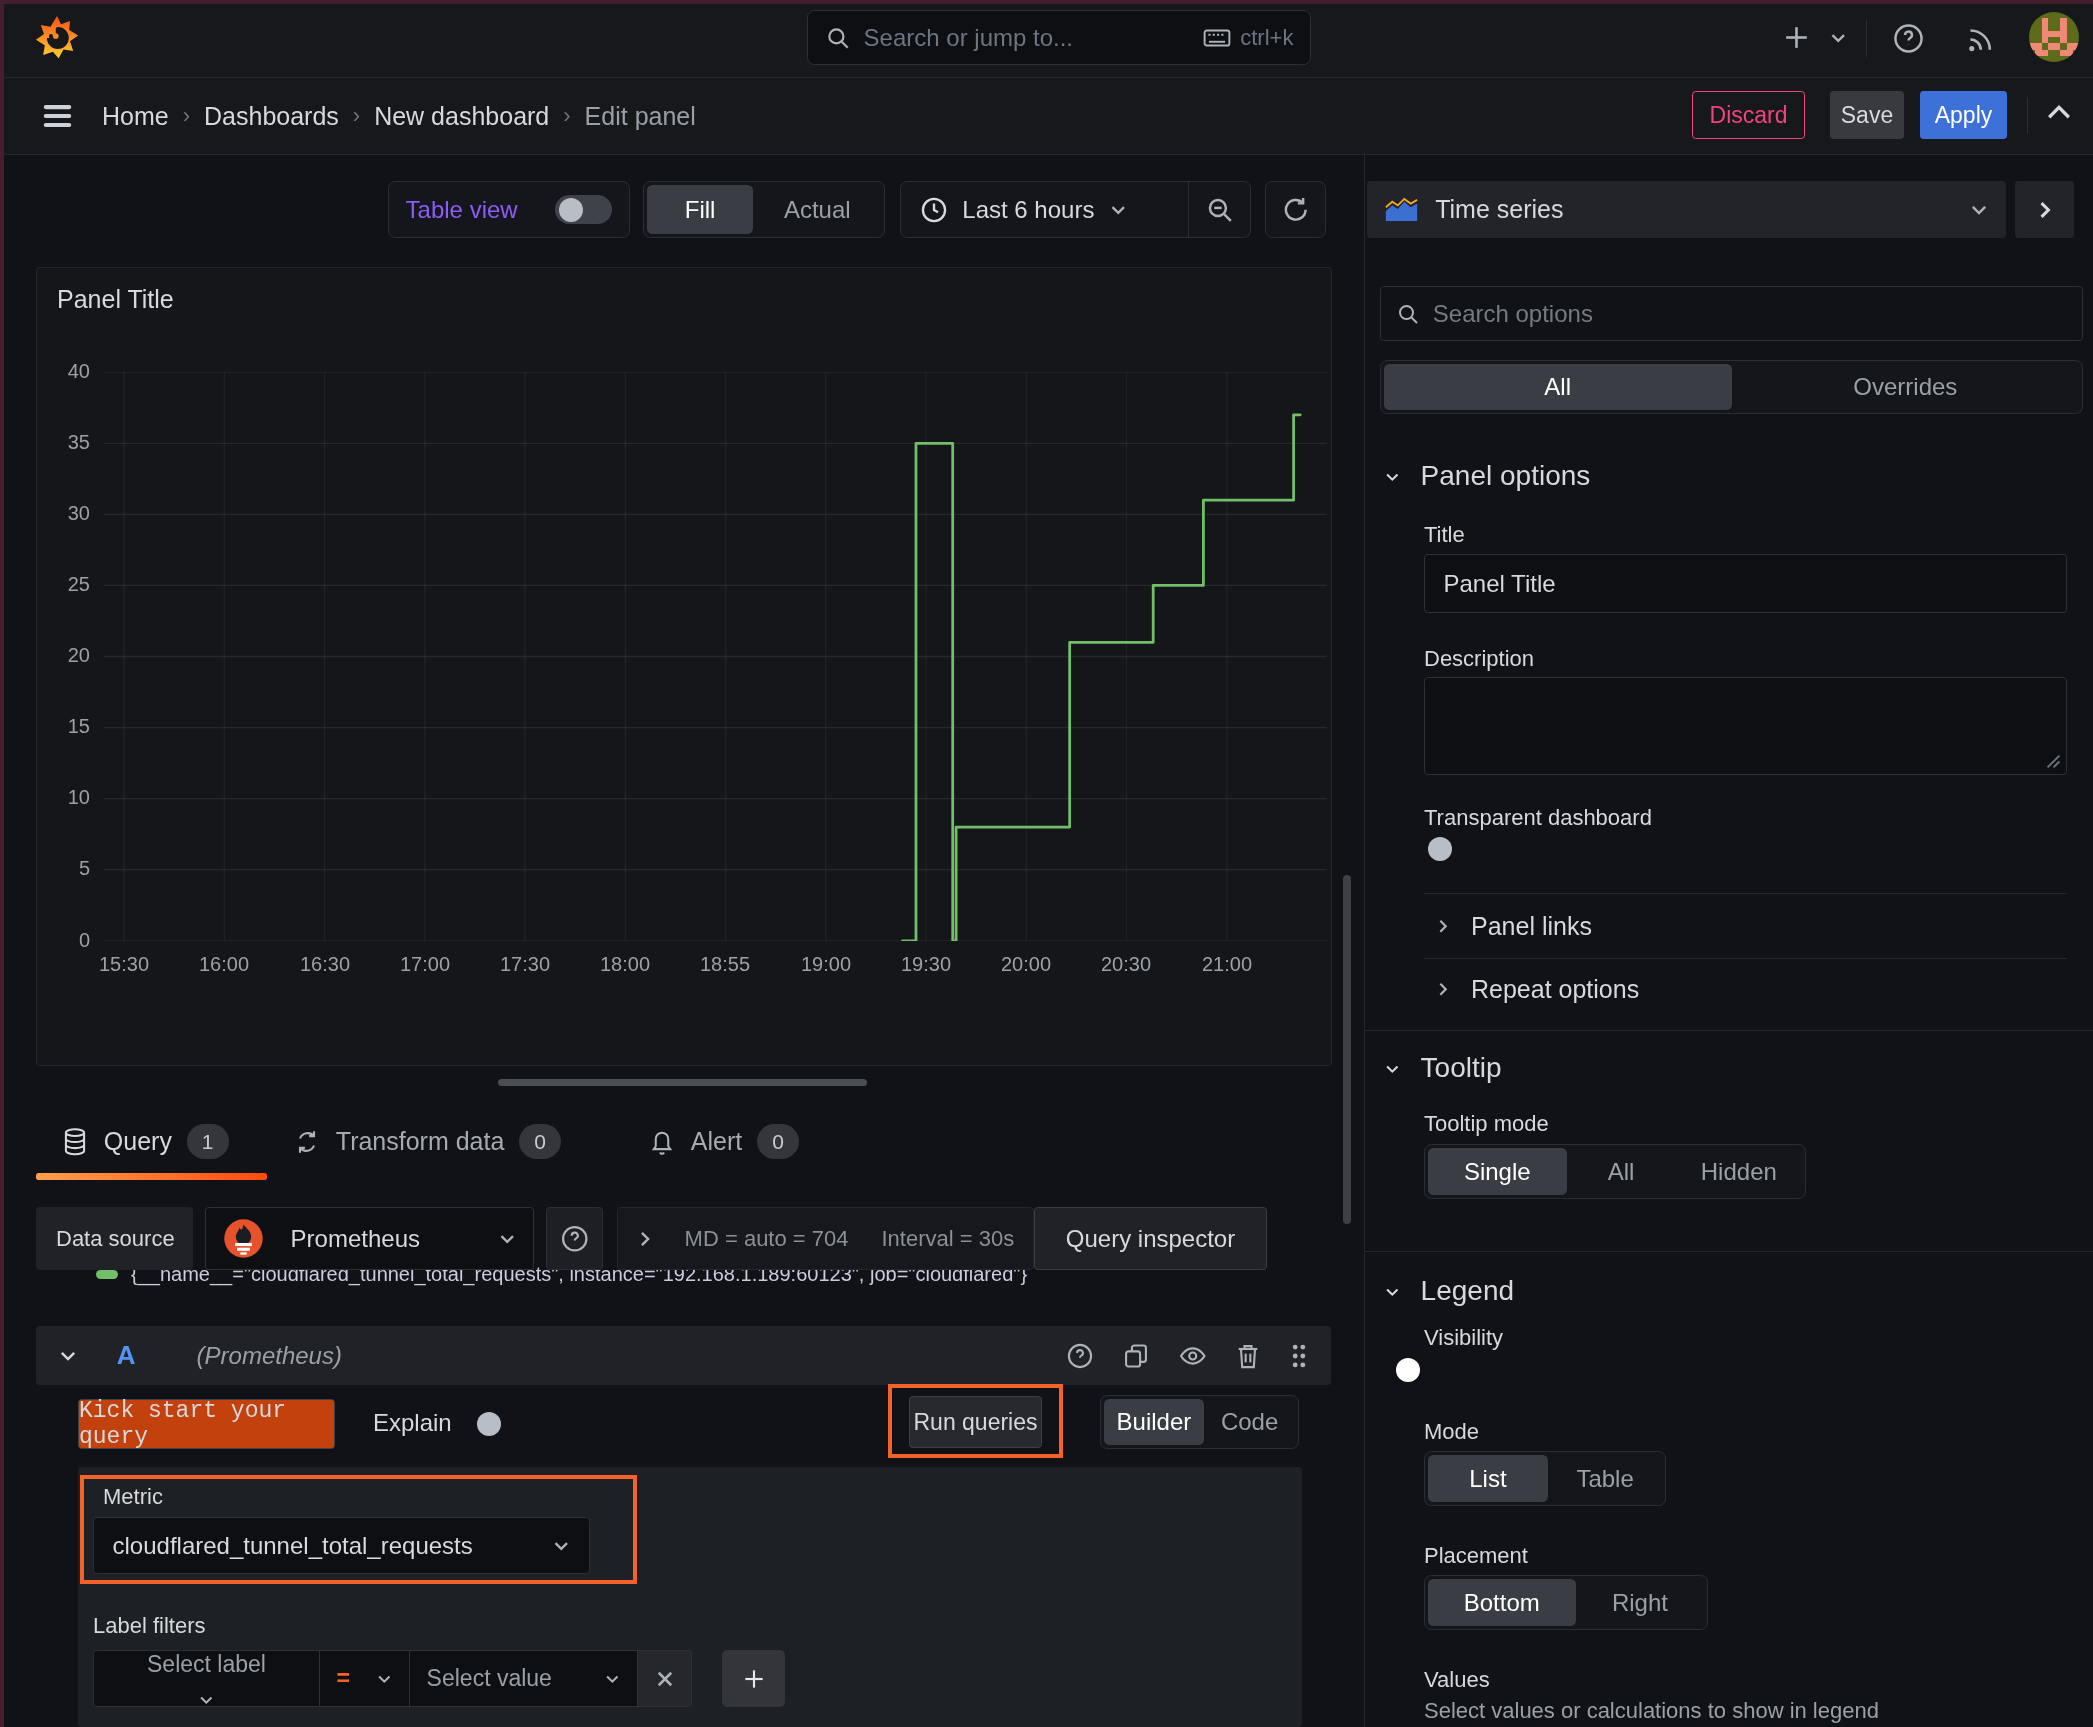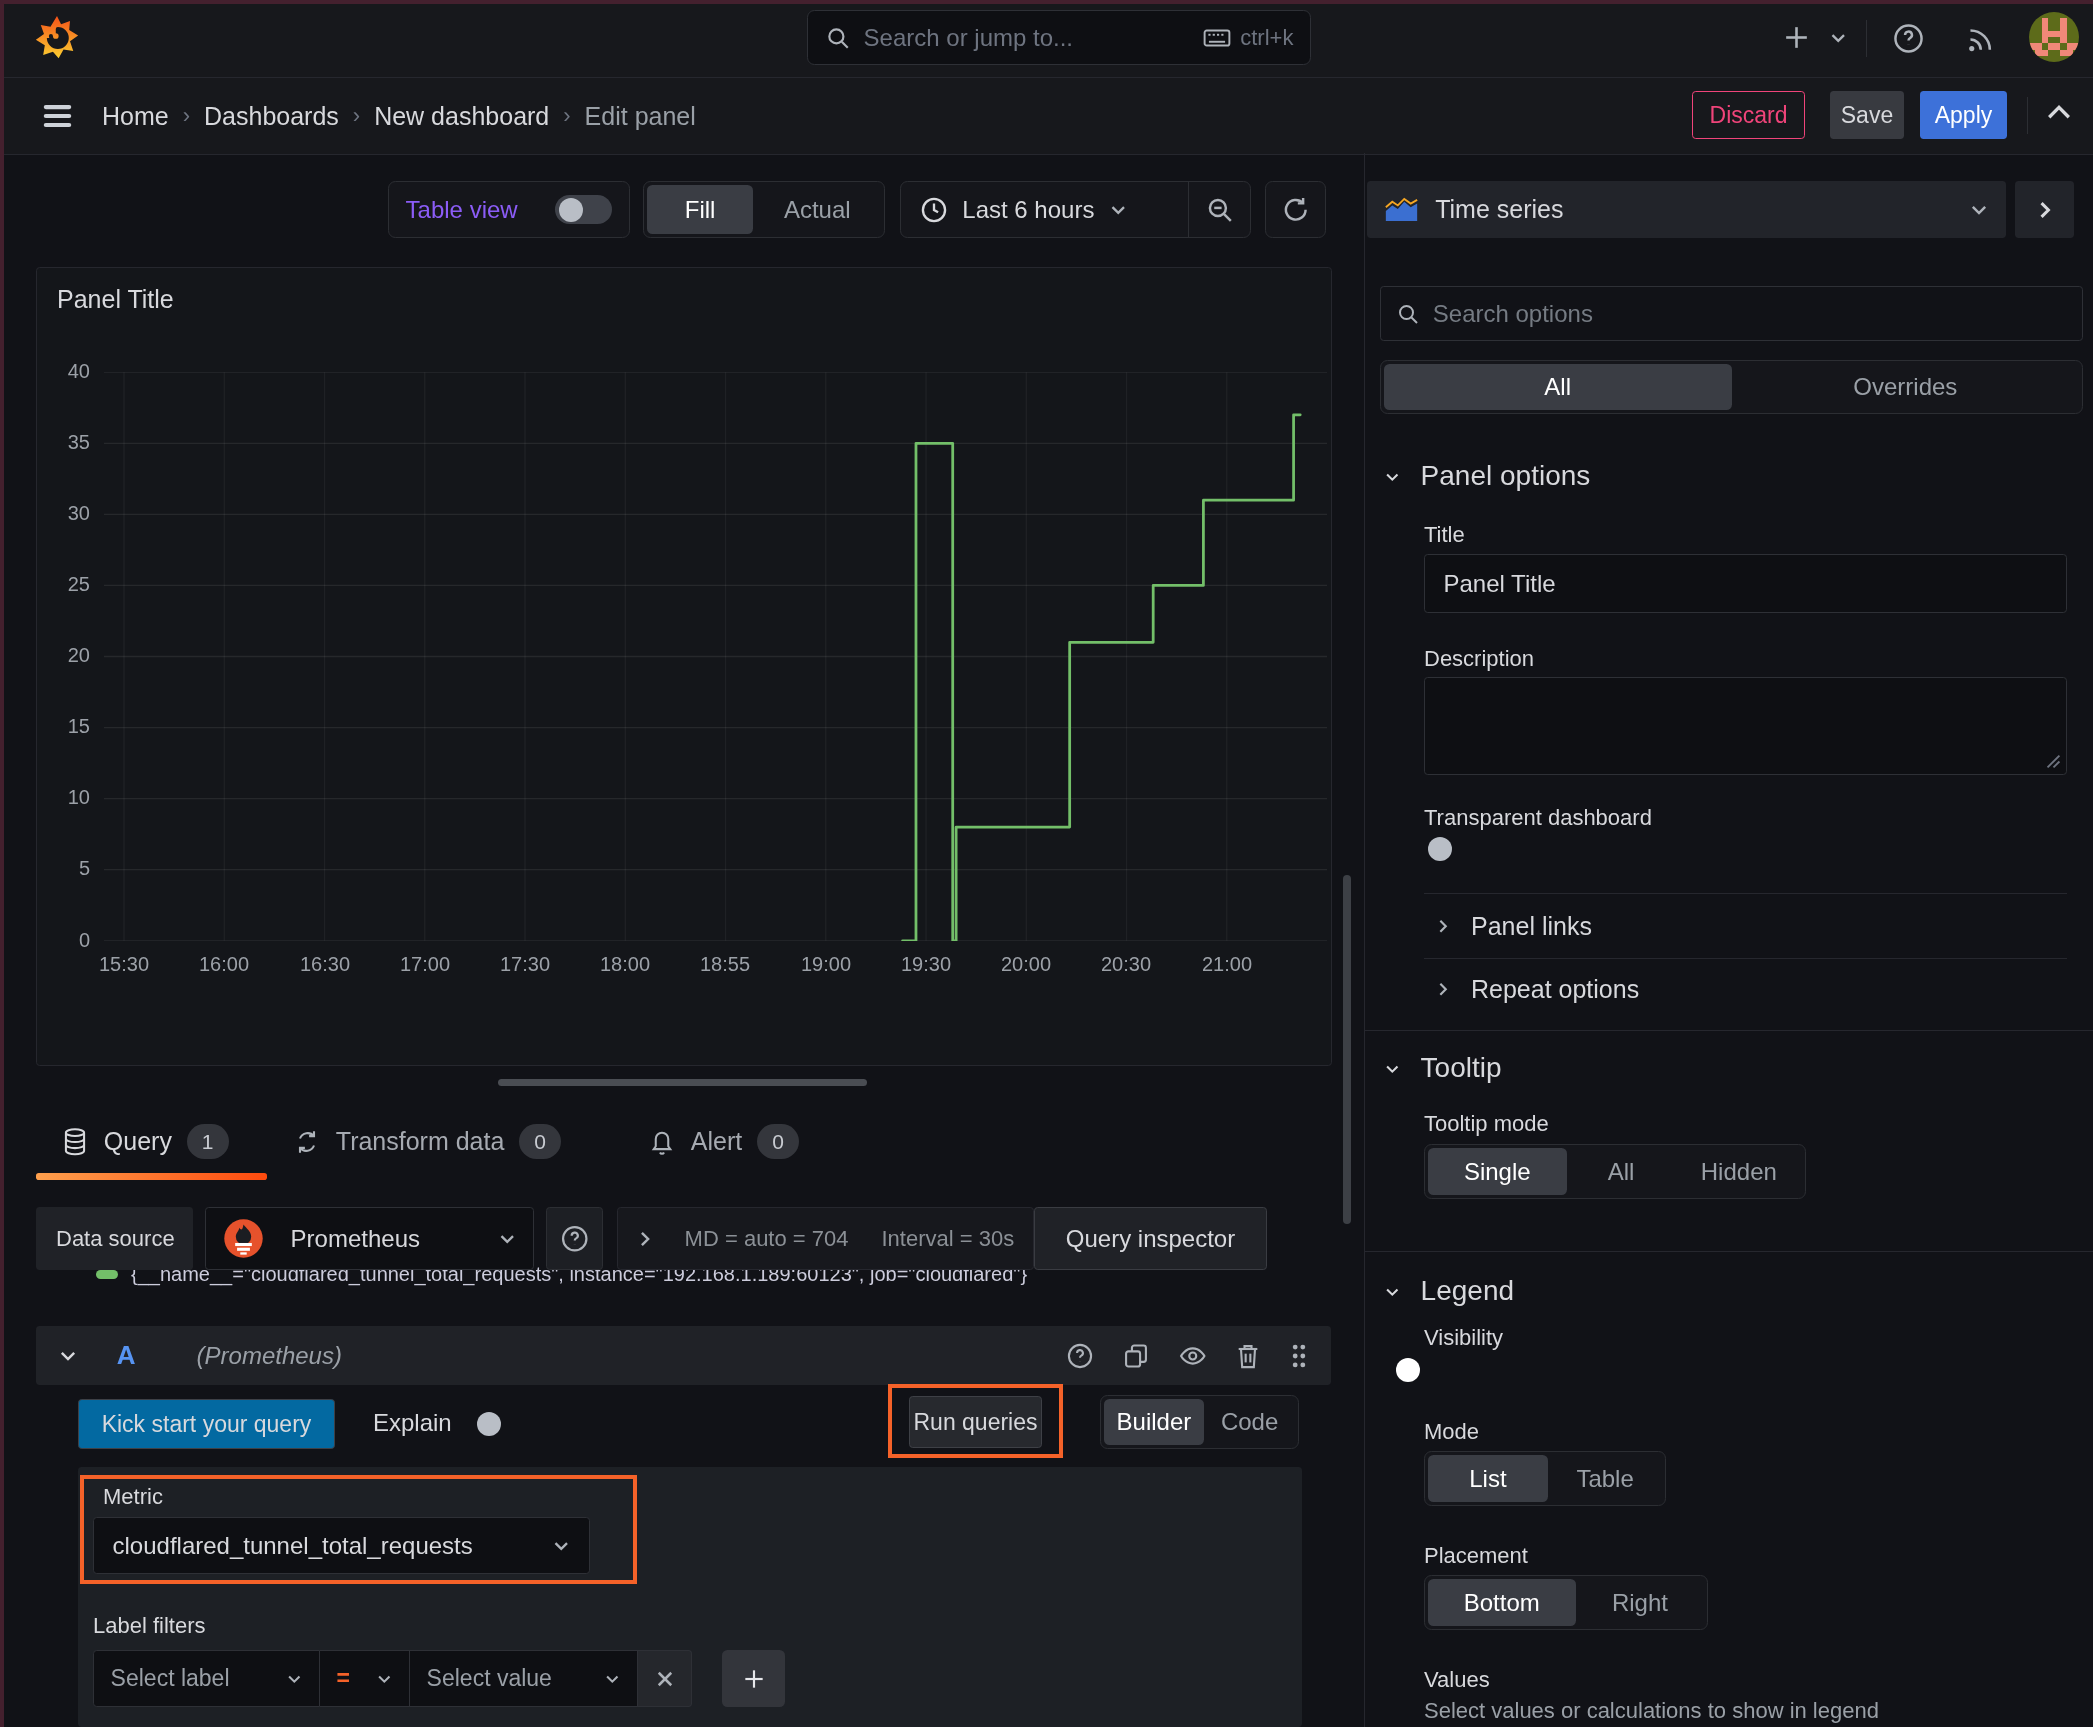--- a/index.html
+++ b/index.html
@@ -54,21 +54,21 @@
   #ds-help{left:546px;top:1207px;width:57px;height:63px;background:#1d1f24;border:0.9px solid #2c2e33;border-radius:3.7px;display:flex;align-items:center;justify-content:center;box-sizing:border-box;}
   #ds-stats{left:617px;top:1207px;width:417px;height:63px;background:#17181d;border:0.9px solid #26272e;border-radius:3.7px;display:flex;align-items:center;gap:33px;padding:0 22px;box-sizing:border-box;justify-content:center;}
   #ds-stats .stat{font-size:22px;color:#8b9096;white-space:nowrap;}
   #btn-inspector{left:1034px;top:1207px;width:233px;height:63px;background:#202227;border:0.9px solid #3a3c42;color:#d8d9dd;font-size:24px;}
   
   #query-a{left:36px;top:1326px;width:1295px;height:59px;background:#202227;border-radius:3.7px;display:flex;align-items:center;padding:0 22px;box-sizing:border-box;gap:24px;}
   #query-a .ref{color:#5794f2;font-size:26px;font-weight:bold;margin-left:14.8px;}
   #query-a .hint{color:#9aa0a7;font-size:24px;font-style:italic;margin-left:37px;}
   #query-a .icons{margin-left:auto;display:flex;align-items:center;gap:28px;color:#9aa0a7;}
   
-  #btn-kick{left:78px;top:1399px;width:257px;height:50px;background:#0369a1;border:0.9px solid #3e4046;color:#d8d9dd;}
+  #btn-kick{left:78px;top:1399px;width:257px;height:50px;background:#c2410c;border:0.9px solid #3e4046;color:#d8d9dd;font-family:Liberation Mono, monospace;}
   #explain-label{left:373px;top:1409px;font-size:24px;color:#d8d9dd;}
   #explain-toggle{left:473px;top:1409px;}
   #btn-run{left:909px;top:1396px;width:133px;height:52px;background:#27292e;border:0.9px solid #3e4046;color:#d8d9dd;}
   #run-highlight{left:888px;top:1384px;width:175px;height:74px;border:4.6px solid var(--accent-orange);box-sizing:border-box;z-index:20;}
   #builder-code{left:1100px;top:1395px;width:199px;height:54px;}
   
   #editor-box{left:78px;top:1467px;width:1224px;height:260px;background:#1d2025;border-radius:3.7px;}
   #metric-label{left:103px;top:1484px;font-size:22px;color:#d8d9dd;}
   #metric-select{left:93px;top:1517px;width:497px;height:57px;padding:0 18.5px;}
   #metric-highlight{left:80px;top:1475px;width:557px;height:109px;border:4.6px solid var(--accent-orange);box-sizing:border-box;z-index:20;}
@@ -461,21 +461,21 @@
     <span style="font-size:24px;color:#d8d9dd;flex:1;">cloudflared_tunnel_total_requests</span>
     <span class="ic">
       <svg width="18.5" height="14.8" viewBox="0 0 16 12" fill="none" stroke="currentColor" stroke-width="2">
           <polyline points="3,4 8,9 13,4"></polyline>
         </svg>
     </span>
   </div>
   <div class="abs" id="metric-highlight"></div>
   <span class="abs" id="labelfilters-label">Label filters</span>
   <div class="abs" id="filter-group">
-    <span class="seg-inp" style="width:227px;border-radius:3.7px 0 0 3.7px;justify-content:space-between;">
+    <span class="seg-inp" style="width:227px;border-radius:3.7px 0 0 3.7px;justify-content:space-between;flex-direction:column;">
       <span>Select label</span>
       <span class="ic">
           <svg width="16.6" height="13" viewBox="0 0 16 12" fill="none" stroke="currentColor" stroke-width="2">
             <polyline points="3,4 8,9 13,4"></polyline>
           </svg>
         </span>
     </span>
     <span class="seg-inp" style="width:90px;justify-content:space-between;">
       <span style="color:var(--accent-orange);font-weight:bold;">=</span>
       <span class="ic">

